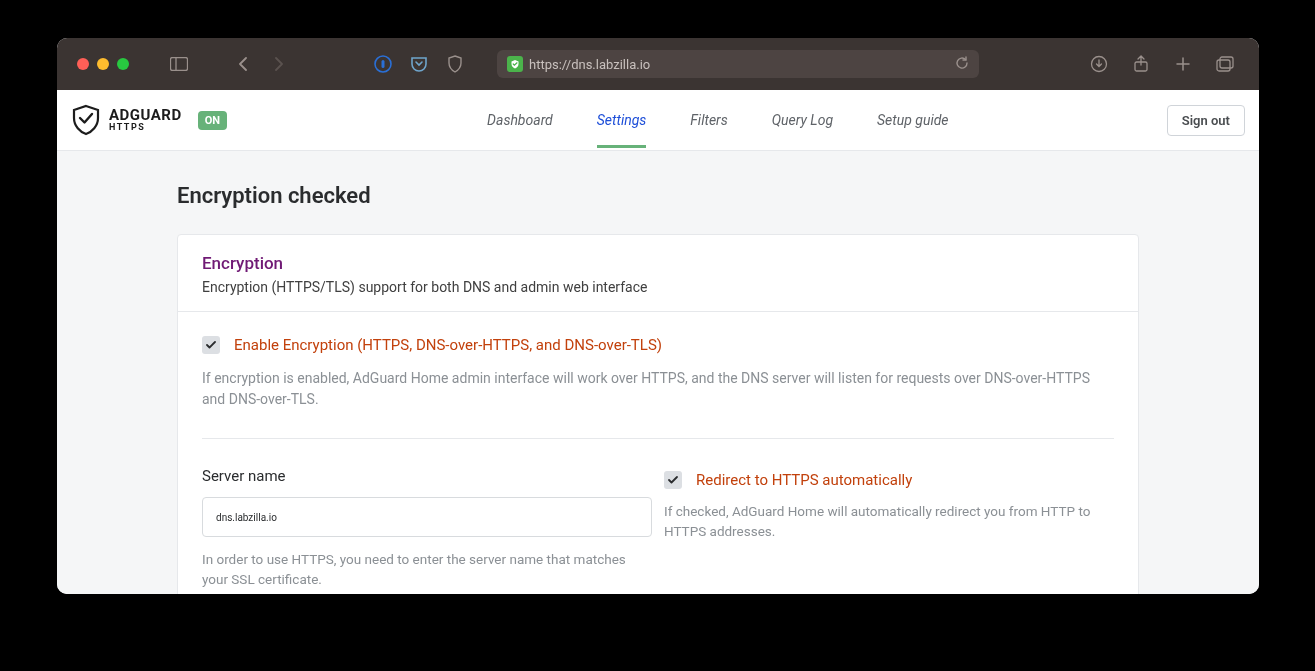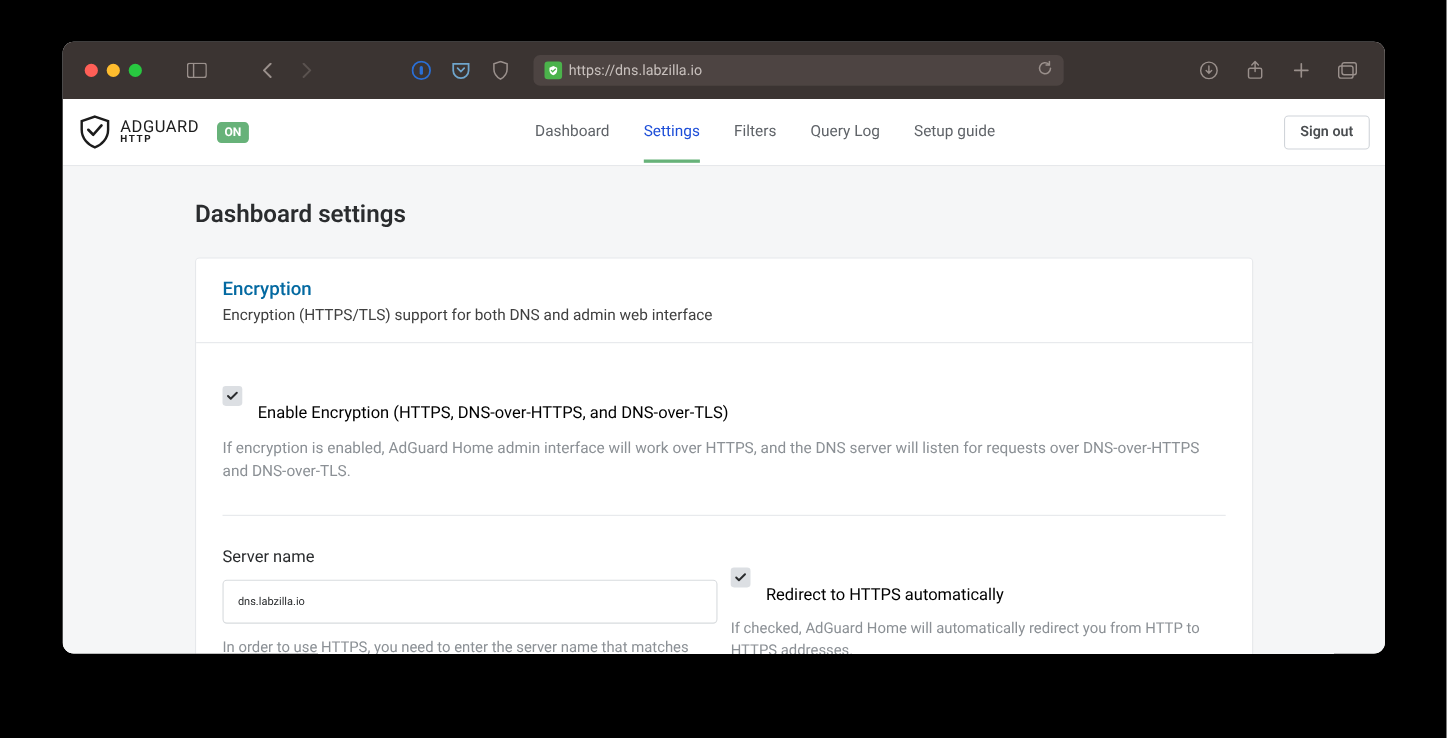--- a/index.html
+++ b/index.html
@@ -62,21 +62,21 @@
       width: 482px;
       height: 28px;
       background: #4d4442;
       border-radius: 6px;
       display: flex;
       align-items: center;
       padding: 6px 10px;
       color: #c8c0bd;
       font-size: 13px;
       gap: 6px;
-      margin-left: 8px;
+      margin-left: 20px;
     }
     .addressbar .lock-badge {
       width: 16px;
       height: 16px;
       background: #4bb34b;
       border-radius: 3px;
       display: flex;
       align-items: center;
       justify-content: center;
     }
@@ -126,21 +126,21 @@
     .shield-logo {
       width: 30px;
       height: 32px;
     }
     .logo-text {
       display: flex;
       flex-direction: column;
       line-height: 1;
     }
     .logo-text .lt-top {
-      font-weight: 400;
+      font-weight: 700;
       font-size: 15px;
       letter-spacing: 0.5px;
       color: #1c1c1c;
     }
     .logo-text .lt-bottom {
       font-weight: 700;
       font-size: 9px;
       letter-spacing: 1.5px;
       color: #1c1c1c;
     }
@@ -148,22 +148,23 @@
       margin-left: 8px;
       background: #67b279;
       color: #fff;
       font-size: 11px;
       font-weight: 700;
       padding: 3px 7px;
       border-radius: 4px;
     }
     .nav {
       display: flex;
-      gap: 31px;
+      gap: 44px;
       margin-left: 260px;
+      font-style: italic;
     }
     .nav-item {
       font-size: 14px;
       color: #5f6368;
       padding: 20px 0;
       cursor: pointer;
     }
     .nav-item.active {
       color: #1d4ed8;
       border-bottom: 3px solid #67b279;
@@ -194,21 +195,21 @@
       border: 1px solid #e6e8eb;
       border-radius: 4px;
     }
     .card-header {
       padding: 18px 24px 16px 24px;
       border-bottom: 1px solid #e6e8eb;
     }
     .card-title {
       font-size: 17px;
       font-weight: 500;
-      color: #0369a1;
+      color: #701a75;
       margin-bottom: 6px;
     }
     .card-subtitle {
       font-size: 14px;
       color: #404040;
     }
     .card-body {
       padding: 24px 24px 24px 24px;
     }
     .checkbox-row {
@@ -226,22 +227,21 @@
       align-items: center;
       justify-content: center;
       flex-shrink: 0;
     }
     .checkbox svg {
       width: 12px;
       height: 12px;
     }
     .checkbox-label {
       font-size: 15px;
-      color: #000000;
-      margin-top: 30px;
+      color: #c2410c;
     }
     .help-text {
       font-size: 14px;
       color: #8b9095;
       line-height: 1.5;
     }
     .divider {
       height: 1px;
       background: #e6e8eb;
       margin: 28px 0 28px 0;
@@ -373,37 +373,37 @@
 
   <div class="app-content">
     <div class="app-header">
       <div class="logo-block">
         <svg class="shield-logo" viewBox="0 0 30 32">
           <path d="M15 2 L27 6 V14 C27 22 21 28 15 30 C9 28 3 22 3 14 V6 Z" fill="#fff" stroke="#1c1c1c" stroke-width="2.2"></path>
           <path d="M9 14 L13.5 18.5 L21 10" stroke="#1c1c1c" stroke-width="2.4" fill="none" stroke-linecap="round" stroke-linejoin="round"></path>
         </svg>
         <div class="logo-text">
           <span class="lt-top">ADGUARD</span>
-          <span class="lt-bottom">HTTP</span>
+          <span class="lt-bottom">HTTPS</span>
         </div>
         <span class="on-badge">ON</span>
       </div>
       <div class="nav">
         <div class="nav-item">Dashboard</div>
         <div class="nav-item active">Settings</div>
         <div class="nav-item">Filters</div>
         <div class="nav-item">Query Log</div>
         <div class="nav-item">Setup guide</div>
       </div>
       <div class="header-spacer"></div>
       <button class="sign-out-btn">Sign out</button>
     </div>
 
     <div class="page">
-      <h1 class="page-title">Dashboard settings</h1>
+      <h1 class="page-title">Encryption checked</h1>
 
       <div class="card">
         <div class="card-header">
           <div class="card-title">Encryption</div>
           <div class="card-subtitle">Encryption (HTTPS/TLS) support for both DNS and admin web interface</div>
         </div>
         <div class="card-body">
           <div class="checkbox-row">
             <div class="checkbox">
               <svg viewBox="0 0 12 12">

